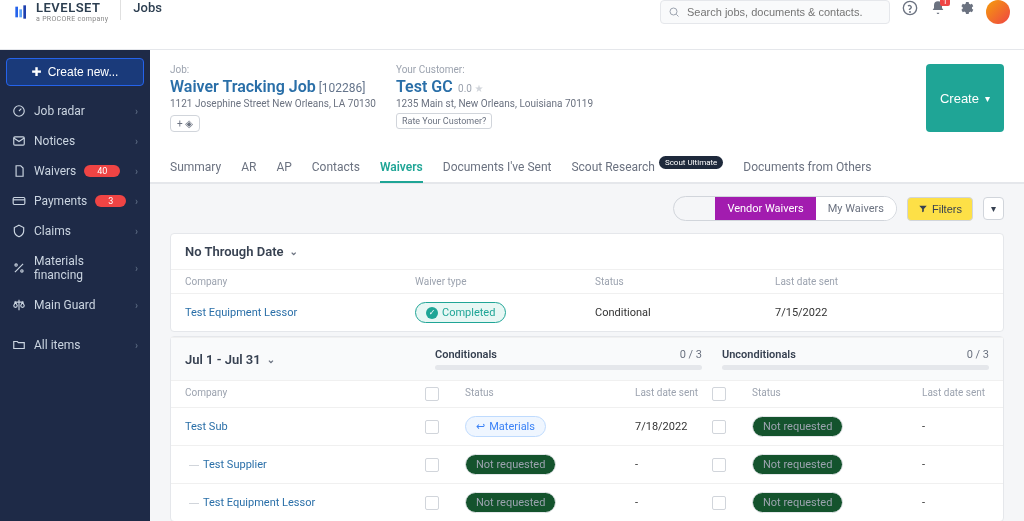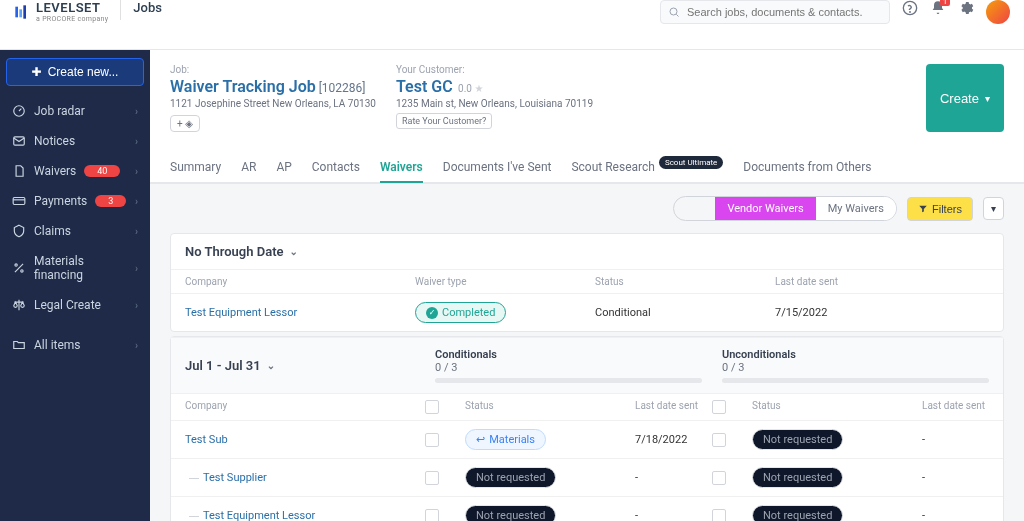--- a/index.html
+++ b/index.html
@@ -41,37 +41,37 @@
 .create-green { margin-left: auto; background: #1fa596; color: #fff; border: none; padding: 7px 14px; border-radius: 4px; font-size: 13px; font-weight: 500; cursor: pointer; display: flex; align-items: center; gap: 6px; }
 .tabs { display: flex; gap: 20px; padding: 12px 20px 0; border-bottom: 1px solid #e5e7eb; background: #fff; margin: 8px 0 0; }
 .header-wrap { background: #fff; border-bottom: 1px solid #e5e7eb; }
 .tab { padding: 8px 0; font-size: 12px; color: #6b7280; cursor: pointer; position: relative; }
 .tab.active { color: #1fa596; font-weight: 600; }
 .tab.active::after { content: ''; position: absolute; bottom: -1px; left: 0; right: 0; height: 2px; background: #1fa596; }
 .scout-badge { background: #1e293b; color: #fff; font-size: 8px; padding: 2px 6px; border-radius: 8px; margin-left: 4px; position: relative; top: -6px; }
 .filter-row { display: flex; justify-content: flex-end; align-items: center; gap: 10px; padding: 12px 20px; }
 .toggle-grp { display: flex; border: 1px solid #d1d5db; border-radius: 14px; overflow: hidden; }
 .toggle { padding: 5px 12px; font-size: 11px; cursor: pointer; background: #fff; color: #6b7280; }
-.toggle.active { background: #d946ef; color: #fff; margin-left: 41px; }
+.toggle.active { background: #a21caf; color: #fff; margin-left: 41px; }
 .filter-btn { border: 1px solid #d1d5db; background: #fde047; padding: 5px 10px; border-radius: 4px; font-size: 11px; color: #374151; cursor: pointer; display: flex; align-items: center; gap: 4px; }
 .filter-caret { border: 1px solid #d1d5db; background: #fff; padding: 5px 7px; border-radius: 4px; font-size: 10px; color: #374151; cursor: pointer; }
 .section { background: #fff; margin: 0 20px 4px; border: 1px solid #e5e7eb; border-radius: 4px; }
 .section-head { padding: 10px 14px; font-size: 13px; font-weight: 600; color: #374151; cursor: pointer; display: flex; align-items: center; gap: 6px; }
 .section-head .chev { font-size: 10px; color: #6b7280; }
 .grid-head { display: grid; grid-template-columns: 230px 180px 180px 1fr; padding: 6px 14px; font-size: 10px; color: #9ca3af; border-top: 1px solid #f0f0f0; }
 .row1 { display: grid; grid-template-columns: 230px 180px 180px 1fr; padding: 8px 14px; align-items: center; font-size: 11px; border-top: 1px solid #f0f0f0; }
 .company-link { color: #2a6fa8; }
 .status-pill { display: inline-flex; align-items: center; gap: 4px; padding: 3px 10px; border-radius: 12px; font-size: 11px; }
 .status-completed { background: #e7f7f4; color: #1fa596; border: 1px solid #1fa596; }
 .status-completed::before { content: '✓'; background: #1fa596; color: #fff; width: 12px; height: 12px; border-radius: 50%; display: inline-flex; align-items: center; justify-content: center; font-size: 8px; }
 .status-requested { background: #eff6ff; color: #3b82f6; border: 1px solid #bfdbfe; }
-.status-notreq { background: #0f172a; color: #9ca3af; border: 1px solid #e5e7eb; }
+.status-notreq { background: #14532d; color: #9ca3af; border: 1px solid #e5e7eb; }
 .summary-row { display: grid; grid-template-columns: 230px 1fr 1fr; padding: 10px 14px; gap: 20px; border-top: 1px solid #f0f0f0; background:#f9fafb; }
 .summary-block { }
-.summary-label-row { display: flex; justify-content: space-between; font-size: 11px; font-weight: 600; color: #374151; margin-bottom: 4px; flex-direction: column; }
+.summary-label-row { display: flex; justify-content: space-between; font-size: 11px; font-weight: 600; color: #374151; margin-bottom: 4px; }
 .summary-count { color: #6b7280; font-weight: 400; }
 .progress { height: 5px; background: #e5e7eb; border-radius: 3px; overflow: hidden; }
 .progress-fill { height: 100%; background: #1fa596; }
 .detail-head { display: grid; grid-template-columns: 230px 30px 160px 1fr 30px 160px 1fr; padding: 6px 14px; font-size: 10px; color: #9ca3af; border-top: 1px solid #f0f0f0; gap: 10px; }
 .detail-row { display: grid; grid-template-columns: 230px 30px 160px 1fr 30px 160px 1fr; padding: 8px 14px; align-items: center; font-size: 11px; border-top: 1px solid #f0f0f0; gap: 10px; }
 .cb { width: 14px; height: 14px; border: 1px solid #d1d5db; border-radius: 2px; }
 .indent { padding-left: 18px; position: relative; }
 .indent::before { content: ''; position: absolute; left: 4px; top: 50%; width: 10px; height: 1px; background: #d1d5db; }
 </style>
 </head>
@@ -173,21 +173,21 @@
           <circle cx="7" cy="7" r="2"></circle>
           <circle cx="17" cy="17" r="2"></circle>
         </svg>
       <span>Materials financing</span>
         <span class="chev">›</span>
     </div>
     <div class="nav-item">
       <svg class="nav-icon" viewBox="0 0 24 24" fill="none" stroke="currentColor" stroke-width="2">
           <path d="M12 3v18M6 7l-3 6a3 3 0 006 0l-3-6zm12 0l-3 6a3 3 0 006 0l-3-6zM4 7h16"></path>
         </svg>
-      <span>Legal Create</span>
+      <span>Main Guard</span>
         <span class="chev">›</span>
     </div>
     <div style="height:10px"></div>
     <div class="nav-item">
       <svg class="nav-icon" viewBox="0 0 24 24" fill="none" stroke="currentColor" stroke-width="2">
           <path d="M3 6h6l2 2h10v10H3z"></path>
         </svg>
       <span>All items</span>
         <span class="chev">›</span>
     </div>

